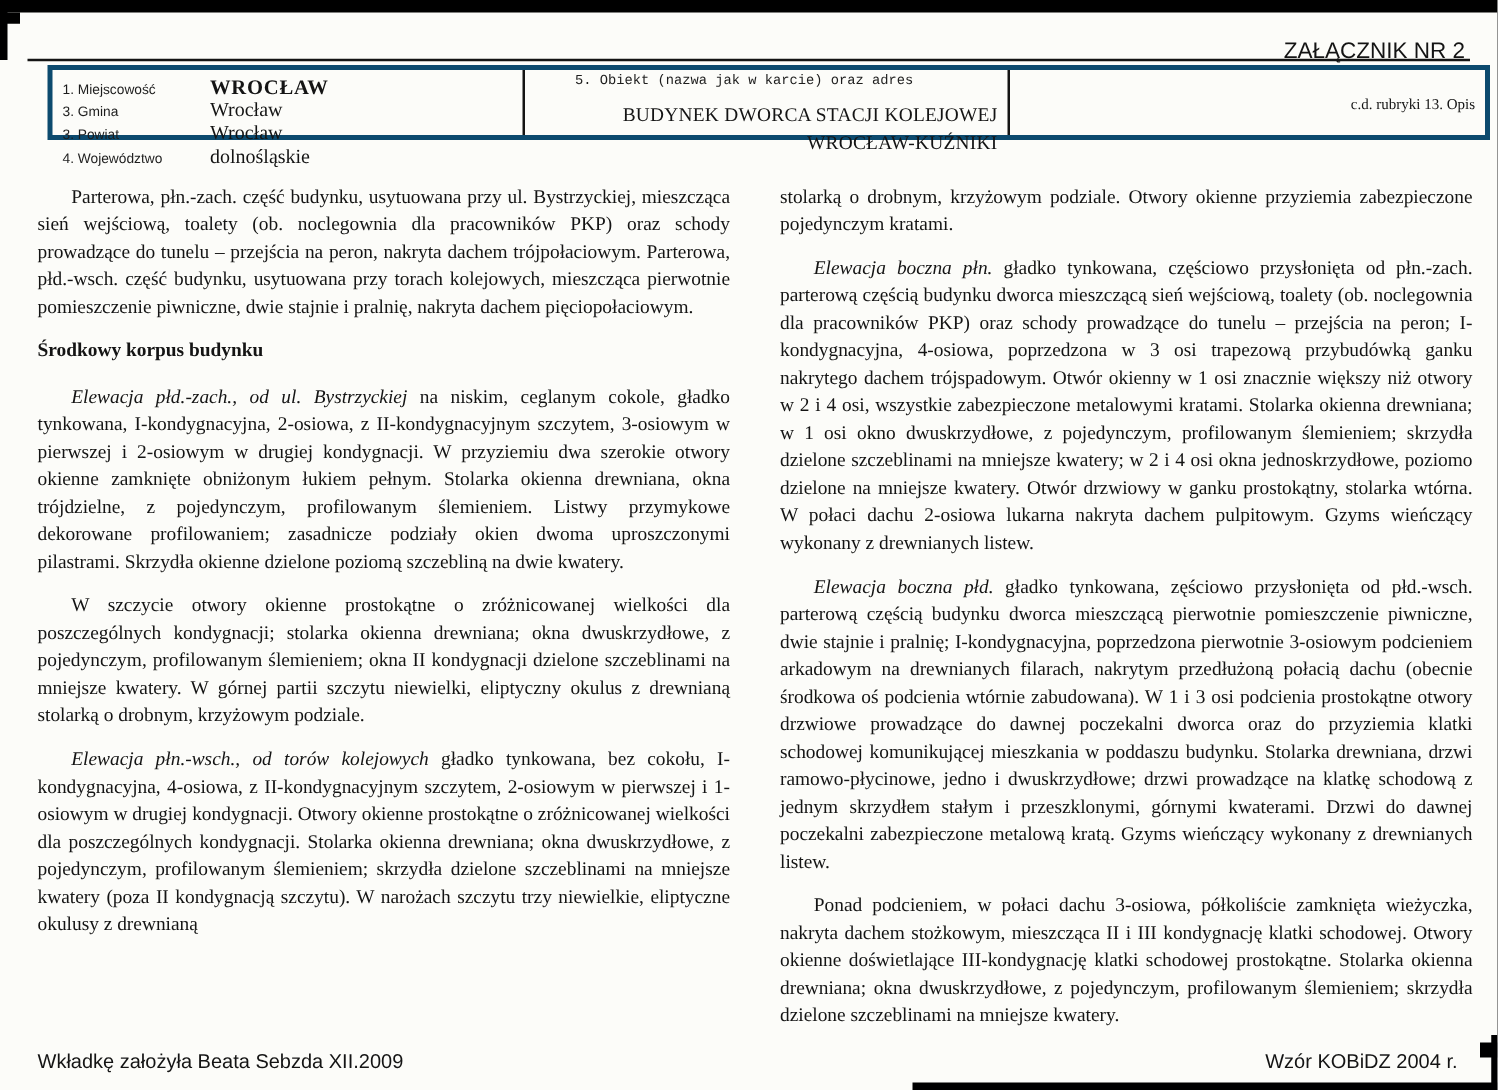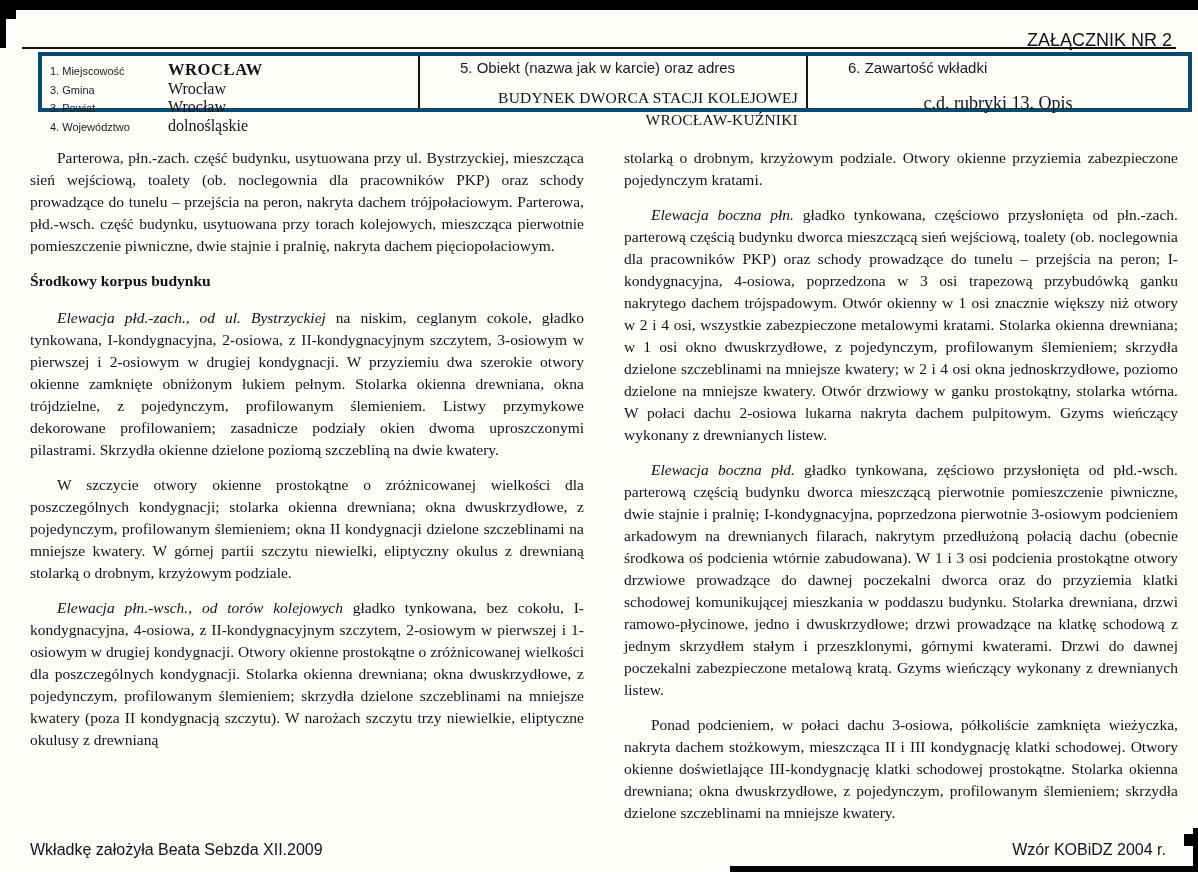--- a/index.html
+++ b/index.html
@@ -49,28 +49,28 @@
 
   .field { display: flex; height: 18.5px; align-items: baseline; }
   .flabel {
     font-family: "Liberation Sans", sans-serif;
     font-size: 11px; width: 118px; color: #1d1d1d; flex: none;
   }
   .fvalue { font-size: 16px; line-height: 18px; }
   .fvalue.city { font-weight: bold; font-size: 16.5px; letter-spacing: 0.6px; }
 
   .clabel {
-    font-family: Liberation Sans, sans-serif;
-    font-size: 15px; color: #1d1d1d; padding-left: 32px;
+    font-family: Liberation Mono, monospace;
+    font-size: 11px; color: #1d1d1d; padding-left: 32px;
   }
   .objname {
     text-align: right; margin-top: 11px;
     font-size: 15.5px; line-height: 22px; letter-spacing: 0.2px;
   }
-  .contentval { text-align: center; margin-top: 17px; font-size: 18px; }
+  .contentval { text-align: right; margin-top: 17px; font-size: 12px; }
 
   .body-cols {
     position: absolute; left: 30px; top: 147px; width: 1148px;
     display: flex; gap: 40px;
   }
   .col {
     flex: 1; min-width: 0;
     font-size: 15.5px; line-height: 22px;
     text-align: justify; hyphens: none;
   }
@@ -129,21 +129,20 @@
       </div>
     </div>
     <div class="cell cell-obj">
       <div class="clabel">5. Obiekt (nazwa jak w karcie) oraz adres</div>
       <div class="objname">
         <div>BUDYNEK DWORCA STACJI KOLEJOWEJ</div>
         <div>WROCŁAW-KUŹNIKI</div>
       </div>
     </div>
     <div class="cell cell-content">
-      <div class="clabel">6. Zawartość wkładki</div>
       <div class="contentval">c.d. rubryki 13. Opis</div>
     </div>
   </div>
 
   <div class="body-cols">
     <div class="col">
       <p class="indent">Parterowa, płn.-zach. część budynku, usytuowana przy ul. Bystrzyckiej, mieszcząca sień wejściową, toalety (ob. noclegownia dla pracowników PKP) oraz schody prowadzące do tunelu – przejścia na peron, nakryta dachem trójpołaciowym. Parterowa, płd.-wsch. część budynku, usytuowana przy torach kolejowych, mieszcząca pierwotnie pomieszczenie piwniczne, dwie stajnie i pralnię, nakryta dachem pięciopołaciowym.</p>
       <p class="subsection">Środkowy korpus budynku</p>
       <p class="indent"><span class="lead">Elewacja płd.-zach., od ul. Bystrzyckiej</span><span> na niskim, ceglanym cokole, gładko tynkowana, I-kondygnacyjna, 2-osiowa, z II-kondygnacyjnym szczytem, 3-osiowym w pierwszej i 2-osiowym w drugiej kondygnacji. W przyziemiu dwa szerokie otwory okienne zamknięte obniżonym łukiem pełnym. Stolarka okienna drewniana, okna trójdzielne, z pojedynczym, profilowanym ślemieniem. Listwy przymykowe dekorowane profilowaniem; zasadnicze podziały okien dwoma uproszczonymi pilastrami. Skrzydła okienne dzielone poziomą szczebliną na dwie kwatery.</span></p>
       <p class="indent">W szczycie otwory okienne prostokątne o zróżnicowanej wielkości dla poszczególnych kondygnacji; stolarka okienna drewniana; okna dwuskrzydłowe, z pojedynczym, profilowanym ślemieniem; okna II kondygnacji dzielone szczeblinami na mniejsze kwatery. W górnej partii szczytu niewielki, eliptyczny okulus z drewnianą stolarką o drobnym, krzyżowym podziale.</p>

